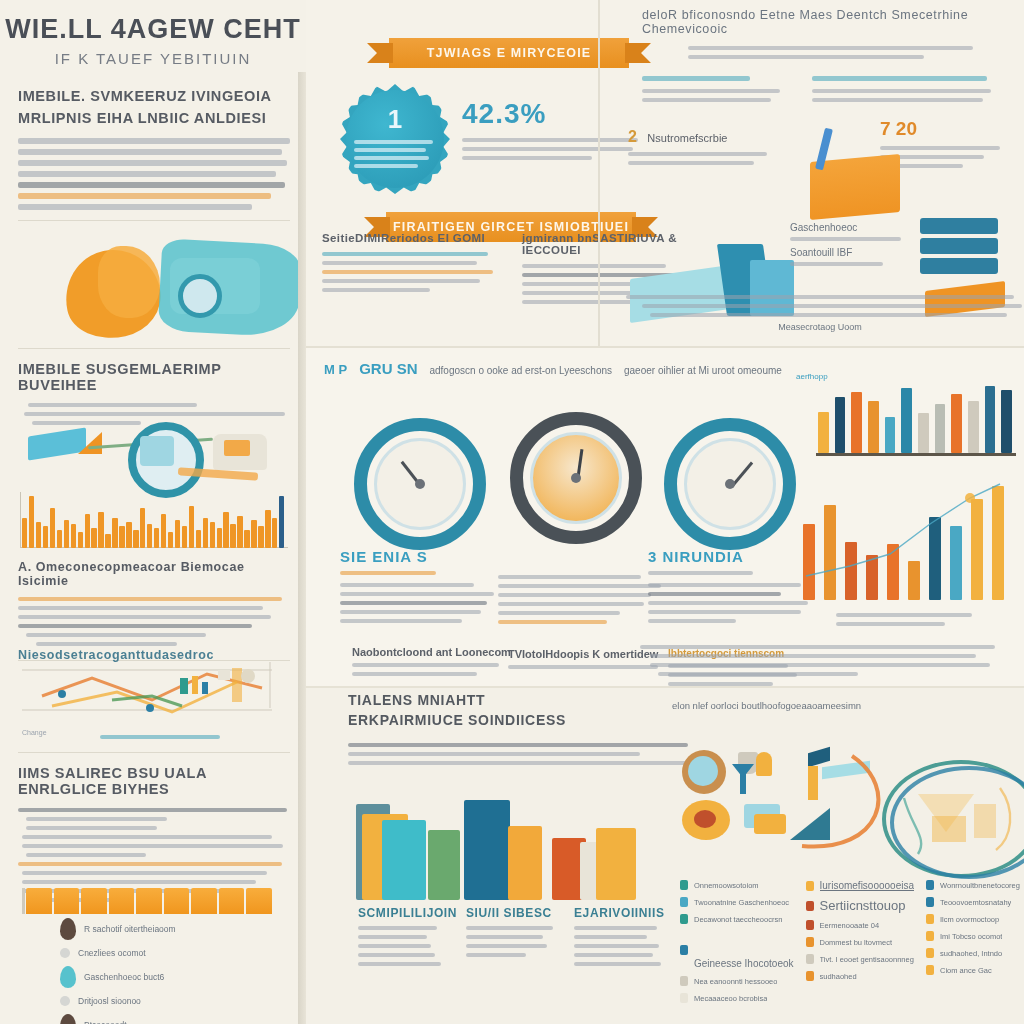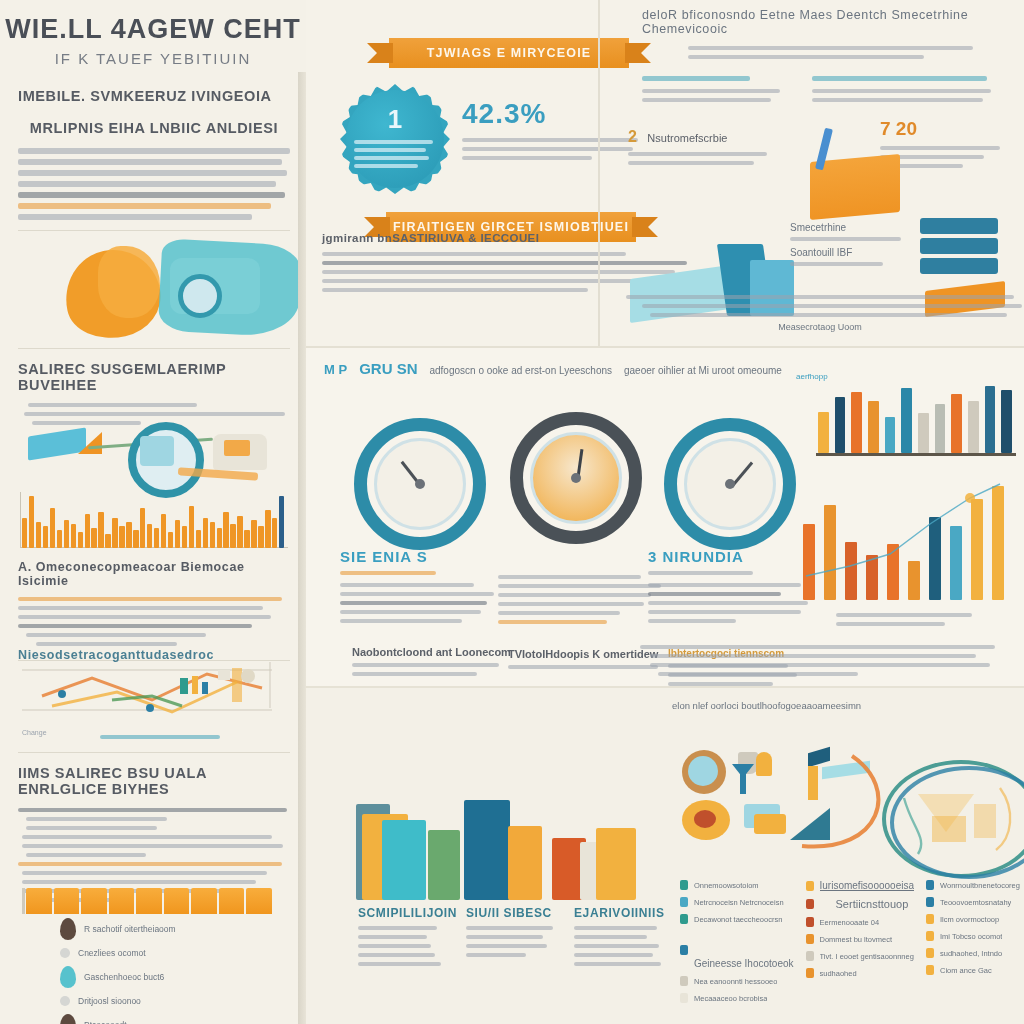--- a/index.html
+++ b/index.html
@@ -160,21 +160,21 @@
 
   <div class="leftcol">
 
     <div class="title-wrap">
       <div class="main-title">WIE.LL 4AGEW CEHT</div>
       <div class="sub-title">IF K TAUEF YEBITIUIN</div>
     </div>
 
     <div class="lpanel" style="top:88px;">
       <div class="hsec">IMEBILE. SVMKEERUZ IVINGEOIA</div>
-      <div class="hsec" style="margin-top:16px;text-align:center;">MRLIPNIS EIHA LNBIIC ANLDIESI</div>
+      <div class="hsec" style="margin-top:6px;">MRLIPNIS EIHA LNBIIC ANLDIESI</div>
       <div style="margin-top:12px;">
         <div class="line" style="width:100%"></div>
         <div class="line" style="width:97%"></div>
         <div class="line" style="width:99%"></div>
         <div class="line" style="width:95%"></div>
         <div class="line dk" style="width:98%"></div>
         <div class="line or" style="width:93%"></div>
         <div class="line" style="width:86%"></div>
       </div>
       <div class="rule"></div>
@@ -183,21 +183,21 @@
     <div class="illu1">
       <div class="blob-or"></div>
       <div class="blob-or2"></div>
       <div class="blob-tl"></div>
       <div class="blob-tl2"></div>
       <div class="ring-tl"></div>
     </div>
 
     <div class="lpanel" style="top:348px;">
       <div class="rule" style="margin:0 0 12px"></div>
-      <div class="hsec">SALIREC SUSGEMLAERIMP BUVEIHEE</div>
+      <div class="hsec">IMEBILE SUSGEMLAERIMP BUVEIHEE</div>
       <div style="margin-top:10px;">
         <div class="line xs" style="width:62%;margin-left:10px"></div>
         <div class="line xs" style="width:96%;margin-left:6px"></div>
         <div class="line xs" style="width:40%;margin-left:14px"></div>
       </div>
     </div>
 
     <div style="position:absolute;left:28px;top:418px;width:260px;height:68px;">
       <div style="position:absolute;left:0;top:14px;width:58px;height:24px;background:#5bbfd8;transform:skewY(-9deg);border-radius:2px;"></div>
       <div style="position:absolute;left:50px;top:14px;width:24px;height:22px;background:#ef9424;clip-path:polygon(0 100%,100% 0,100% 100%);"></div>
@@ -379,20 +379,28 @@
       <div class="line xs" style="width:72%"></div>
     </div>
   </div>
 
   <div style="position:absolute;left:366px;top:212px;width:290px;">
     <div class="ribbon" style="width:250px">FIRAITIGEN GIRCET ISMIOBTIUEI</div>
   </div>
 
   <div class="twocol">
     <div class="col">
+      <div class="colhead">SeitieDIMIReriodos EI GOMI</div>
+      <div class="line xs tl" style="width:92%"></div>
+      <div class="line xs" style="width:86%"></div>
+      <div class="line xs or" style="width:95%"></div>
+      <div class="line xs" style="width:88%"></div>
+      <div class="line xs" style="width:60%"></div>
+    </div>
+    <div class="col">
       <div class="colhead">jgmirann bnSASTIRIUVA &amp; IECCOUEI</div>
       <div class="line xs" style="width:80%"></div>
       <div class="line xs dk" style="width:96%"></div>
       <div class="line xs" style="width:93%"></div>
       <div class="line xs" style="width:97%"></div>
       <div class="line xs" style="width:70%"></div>
     </div>
   </div>
 
   <div class="vdiv"></div>
@@ -442,21 +450,21 @@
   <div class="box-or"></div>
   <div style="position:absolute;left:820px;top:128px;width:8px;height:42px;background:#4a8fd0;transform:rotate(14deg);border-radius:2px;"></div>
   <div class="stack-bl">
     <div style="top:0;"></div>
       <div style="top:20px;"></div>
       <div style="top:40px;"></div>
   </div>
   <div class="tag-or"></div>
 
   <div style="position:absolute;left:790px;top:222px;width:150px;">
-    <div style="font-size:10px;color:#6b7580;filter:blur(0.4px)">Smecetrhine</div>
+    <div style="font-size:10px;color:#6b7580;filter:blur(0.4px)">Gaschenhoeoc</div>
     <div class="line xs" style="width:74%;margin-top:4px"></div>
     <div style="font-size:10px;color:#6b7580;filter:blur(0.4px);margin-top:6px">Soantouill IBF</div>
     <div class="line xs" style="width:62%;margin-top:4px"></div>
   </div>
 
   <div style="position:absolute;left:626px;top:290px;width:388px;">
     <div class="line xs" style="width:100%"></div>
     <div class="line xs" style="width:98%;margin-left:16px"></div>
     <div class="line xs" style="width:92%;margin-left:24px"></div>
     <div style="text-align:center;font-size:9px;color:#6b7580;margin-top:4px;filter:blur(0.4px)">Measecrotaog Uoom</div>
@@ -578,20 +586,29 @@
 
   <div style="position:absolute;left:640px;top:640px;width:370px;">
     <div class="line xs" style="width:96%"></div>
     <div class="line xs" style="width:88%;margin-left:10px"></div>
     <div class="line xs" style="width:92%;margin-left:10px"></div>
     <div class="line xs" style="width:54%;margin-left:18px"></div>
   </div>
 
   <div class="hdiv2"></div>
 
+  <div class="bc">
+    <div class="bchead">TIALENS MNIAHTT</div>
+    <div class="bchead">ERKPAIRMIUCE SOINDIICESS</div>
+    <div style="margin-top:12px;width:340px;">
+      <div class="line xs dk" style="width:100%"></div>
+      <div class="line xs" style="width:86%"></div>
+      <div class="line xs" style="width:104%"></div>
+    </div>
+  </div>
 
   <div class="groupbars">
     <div id="gbars">
         <div class="gb" style="left: 4px; width: 34px; height: 96px; background: rgb(93, 143, 156);"></div>
         <div class="gb" style="left: 10px; width: 46px; height: 86px; background: rgb(242, 177, 63);"></div>
         <div class="gb" style="left: 30px; width: 44px; height: 80px; background: rgb(63, 188, 201);"></div>
         <div class="gb" style="left: 76px; width: 32px; height: 70px; background: rgb(106, 169, 110);"></div>
         <div class="gb" style="left: 112px; width: 46px; height: 100px; background: rgb(31, 111, 147);"></div>
         <div class="gb" style="left: 156px; width: 34px; height: 74px; background: rgb(242, 169, 58);"></div>
         <div class="gb" style="left: 200px; width: 34px; height: 62px; background: rgb(216, 91, 40);"></div>
@@ -658,21 +675,21 @@
 
     <div class="legR">
       <div class="c">
           <div id="legc0">
             <div class="row">
               <div class="dot" style="background: rgb(47, 155, 142);"></div>
               <div style="font-size: 7.5px; color: rgb(107, 117, 128); filter: blur(0.35px); white-space: nowrap; overflow: hidden;">Onnemoowsotoiom</div>
             </div>
             <div class="row">
               <div class="dot" style="background: rgb(74, 168, 196);"></div>
-              <div style="font-size: 7.5px; color: rgb(107, 117, 128); filter: blur(0.35px); white-space: nowrap; overflow: hidden;">Netrcnoceisn Netrcnoceisn</div>
+              <div style="font-size: 7.5px; color: rgb(107, 117, 128); filter: blur(0.35px); white-space: nowrap; overflow: hidden;">Twoonatnine Gaschenhoeoc</div>
             </div>
             <div class="row">
               <div class="dot" style="background: rgb(47, 155, 142);"></div>
               <div style="font-size: 7.5px; color: rgb(107, 117, 128); filter: blur(0.35px); white-space: nowrap; overflow: hidden;">Decawonot taeccheoocrsn</div>
             </div>
             <div class="row">
               <div class="dot" style="background: rgb(43, 127, 165);"></div>
               <div style="font-size: 10px; color: rgb(107, 117, 128); filter: blur(0.35px); white-space: nowrap; overflow: hidden; margin-top: 27px;">Geineesse Ihocotoeok</div>
             </div>
             <div class="row">
@@ -686,21 +703,21 @@
           </div>
         </div>
       <div class="c">
           <div id="legc1">
             <div class="row">
               <div class="dot" style="background: rgb(242, 177, 63);"></div>
               <div style="font-size: 10px; color: rgb(107, 117, 128); filter: blur(0.35px); white-space: nowrap; overflow: hidden; text-decoration: underline;">Iurisomefisoooooeisa</div>
             </div>
             <div class="row">
               <div class="dot" style="background: rgb(192, 80, 44);"></div>
-              <div style="font-size: 11px; color: rgb(107, 117, 128); filter: blur(0.35px); white-space: nowrap; overflow: hidden; margin-left: 16px;">Sertiicnsttouop</div>
+              <div style="font-size: 13px; color: rgb(107, 117, 128); filter: blur(0.35px); white-space: nowrap; overflow: hidden;">Sertiicnsttouop</div>
             </div>
             <div class="row">
               <div class="dot" style="background: rgb(192, 80, 44);"></div>
               <div style="font-size: 7.5px; color: rgb(107, 117, 128); filter: blur(0.35px); white-space: nowrap; overflow: hidden; text-align: right;">Eermenooaate 04</div>
             </div>
             <div class="row">
               <div class="dot" style="background: rgb(232, 147, 46);"></div>
               <div style="font-size: 7.5px; color: rgb(107, 117, 128); filter: blur(0.35px); white-space: nowrap; overflow: hidden;">Dommest bu ltovmect</div>
             </div>
             <div class="row">

